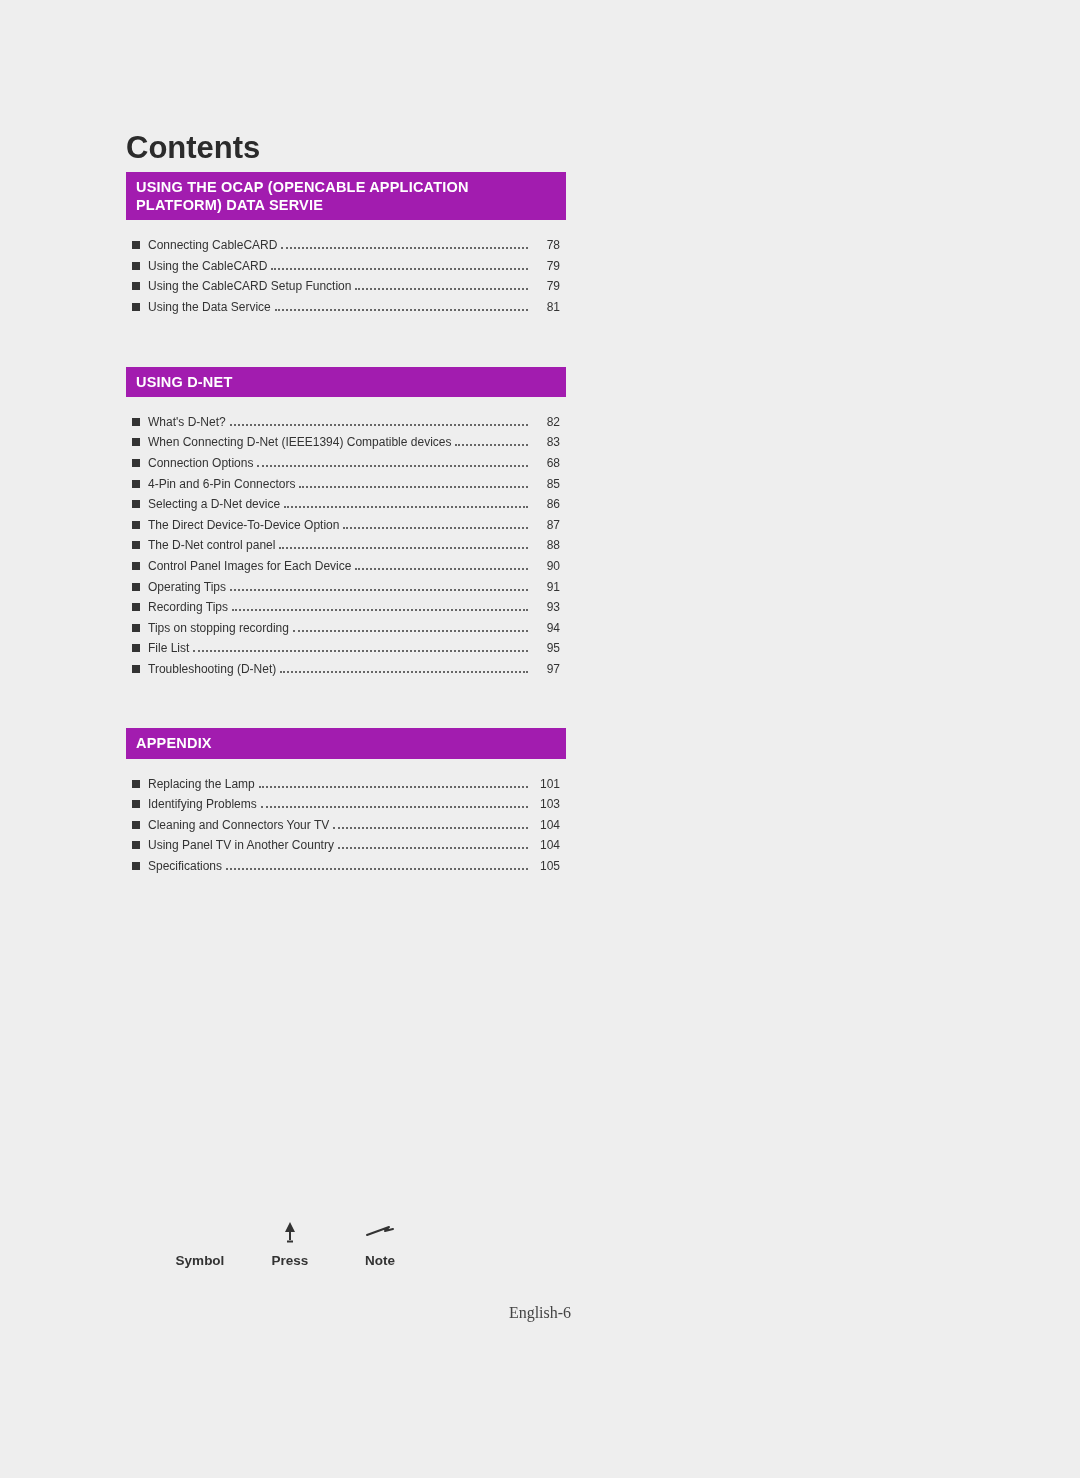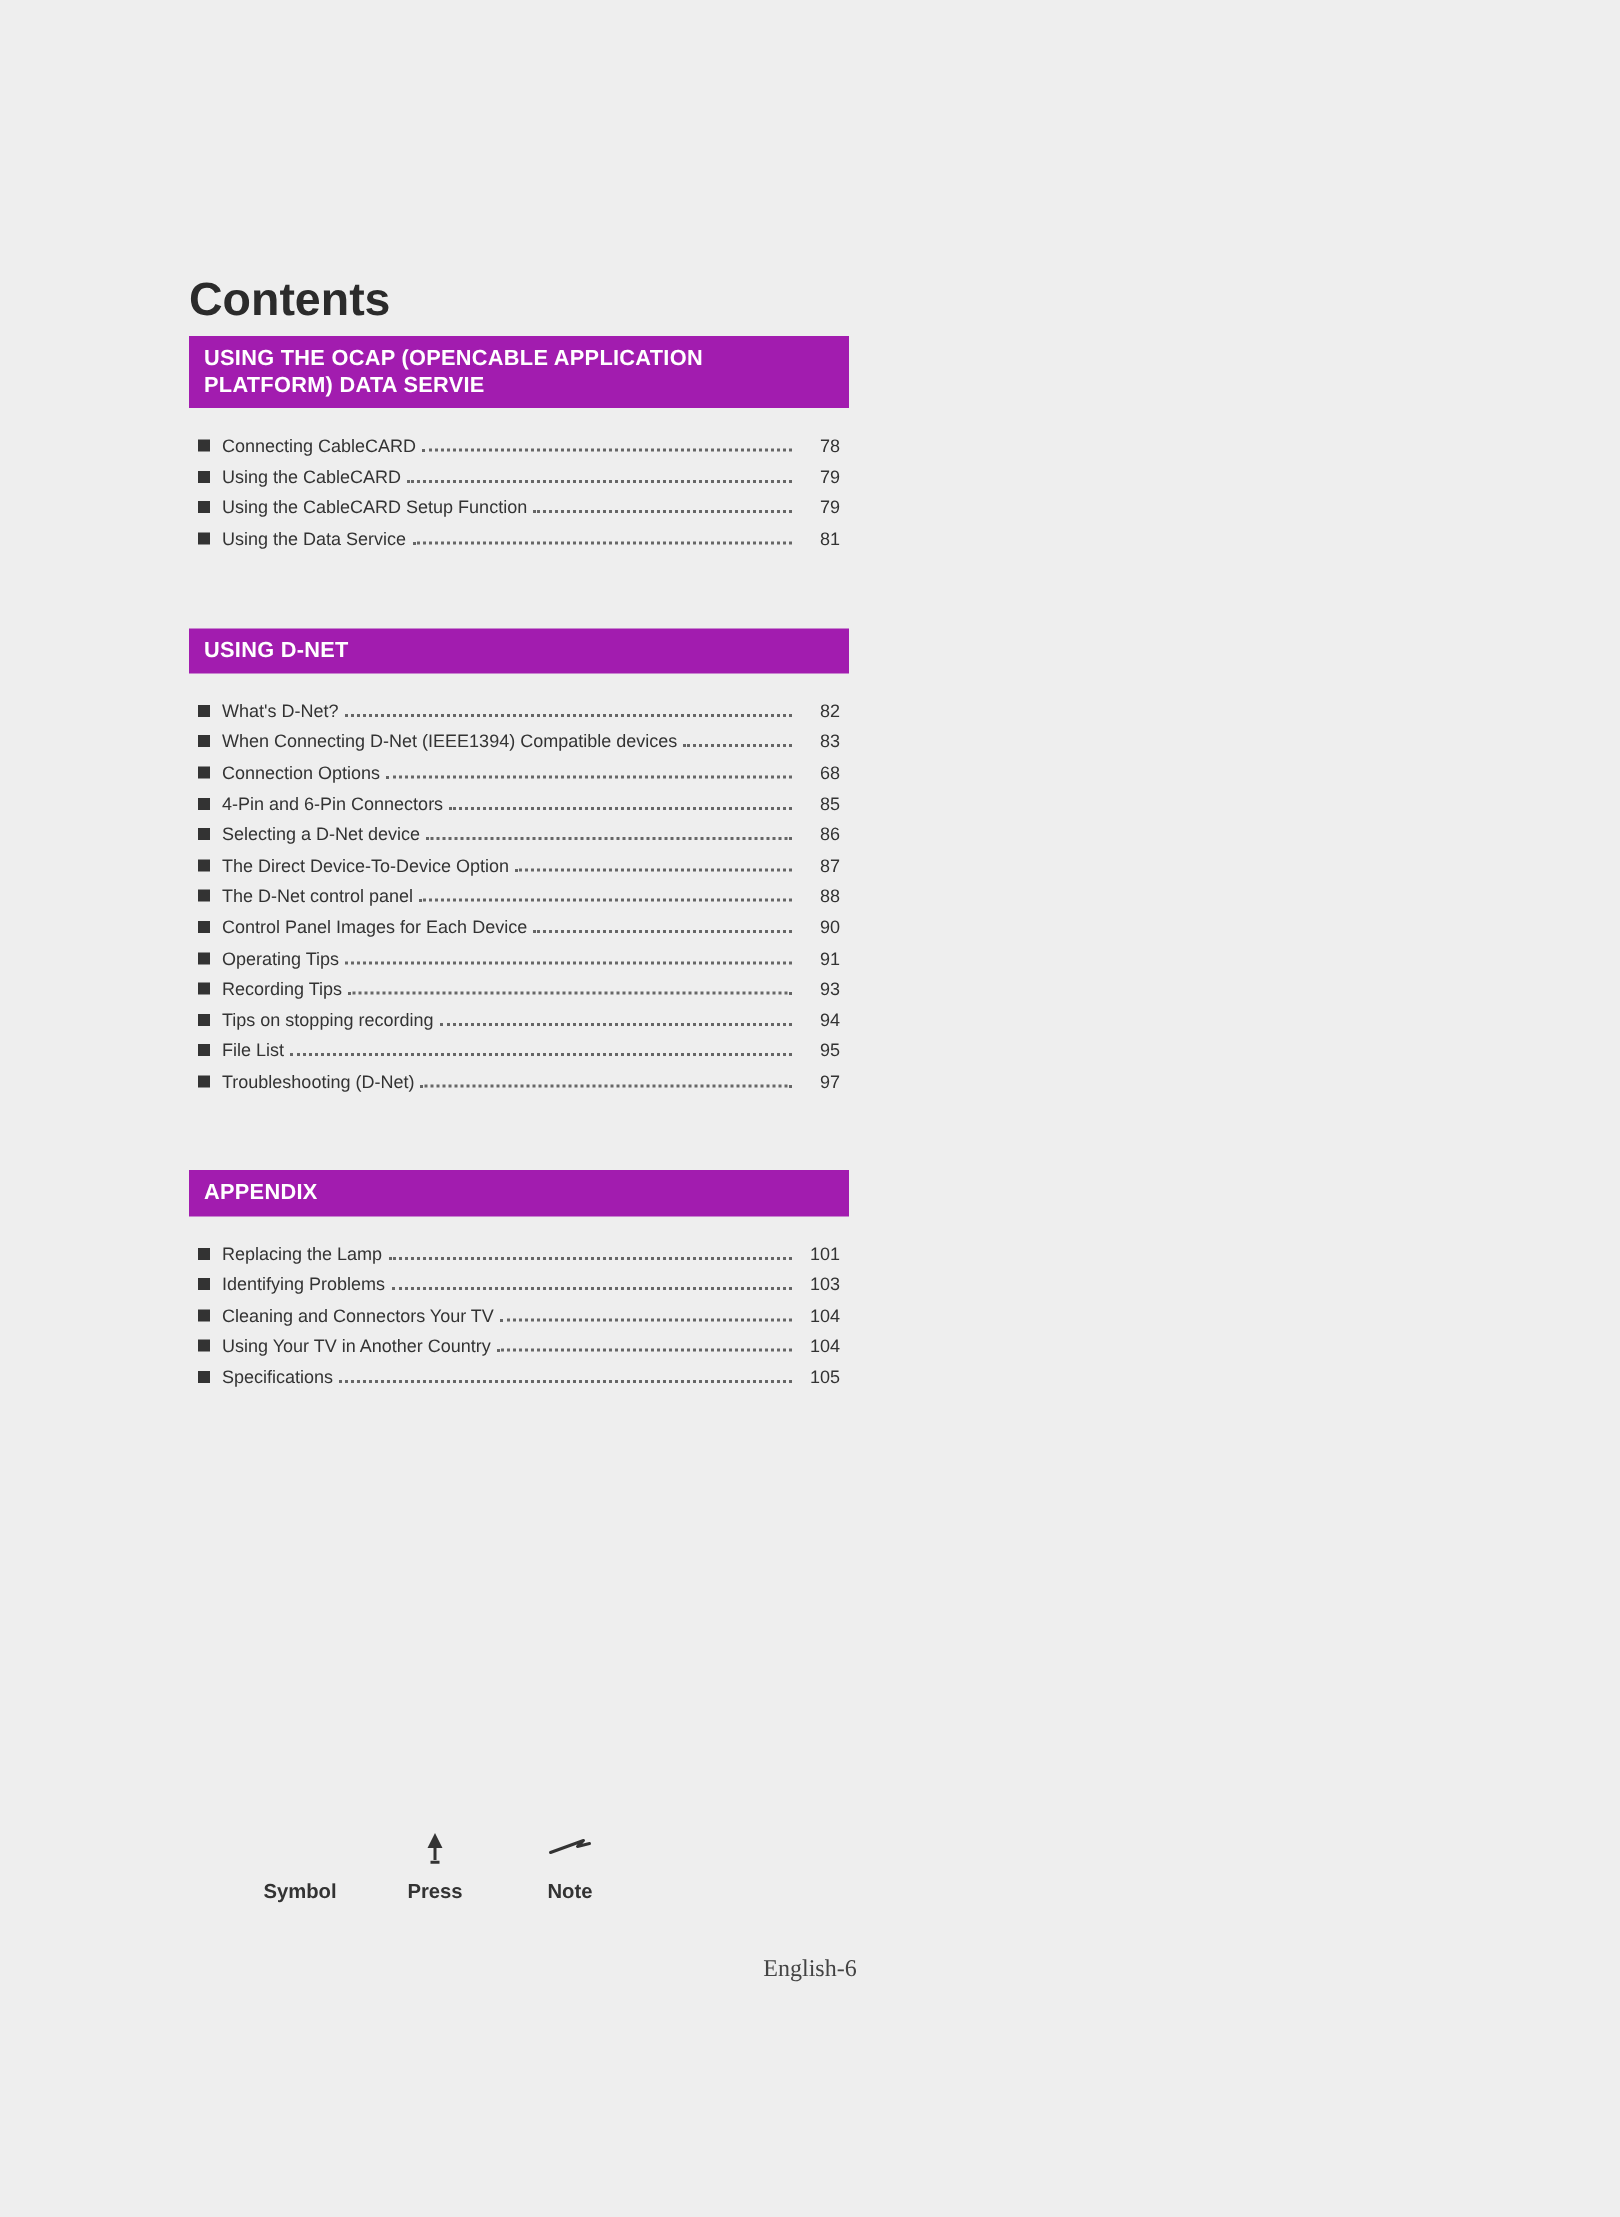--- a/index.html
+++ b/index.html
@@ -7,21 +7,21 @@
     background: #e5e5e5;
     font-family: Arial, Helvetica, sans-serif;
     color: #333;
   }
   .page {
     width: 1080px;
     height: 1478px;
     margin: 0 auto;
     background: #eeeeee;
     box-sizing: border-box;
-    padding: 80px 64px 40px 64px;
+    padding: 28px 64px 40px 64px;
     position: relative;
   }
   .inner {
     position: relative;
     top: 102px;
     width: 440px;
     left: 62px;
   }
   .heading {
     font-size: 31px;
@@ -245,21 +245,21 @@
           <span class="toc-page">103</span>
         </div>
       <div class="toc-row">
           <span class="bullet"></span>
           <span class="toc-label">Cleaning and Connectors Your TV</span>
           <span class="dots"></span>
           <span class="toc-page">104</span>
         </div>
       <div class="toc-row">
           <span class="bullet"></span>
-          <span class="toc-label">Using Your TV in Another Country</span>
+          <span class="toc-label">Using Panel TV in Another Country</span>
           <span class="dots"></span>
           <span class="toc-page">104</span>
         </div>
       <div class="toc-row">
           <span class="bullet"></span>
           <span class="toc-label">Specifications</span>
           <span class="dots"></span>
           <span class="toc-page">105</span>
         </div>
     </div>

